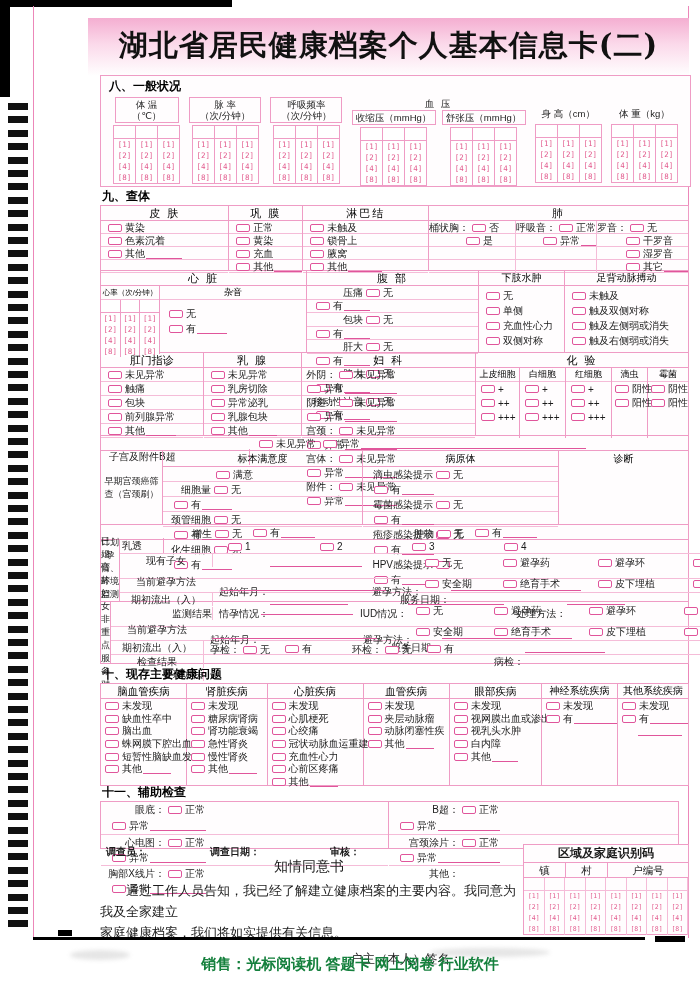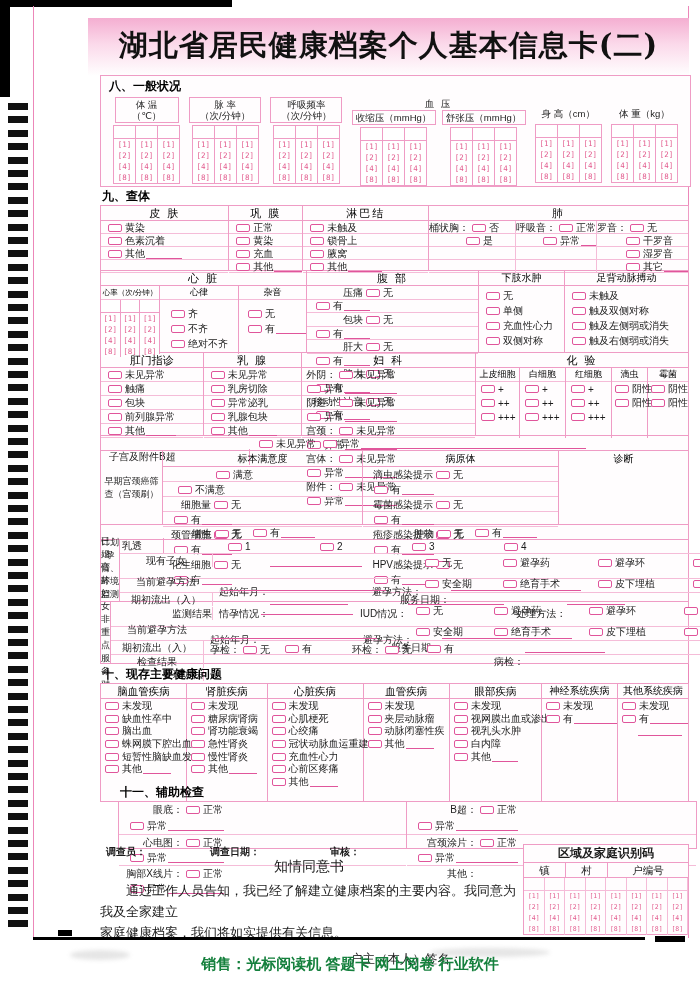--- a/index.html
+++ b/index.html
@@ -482,37 +482,20 @@
                 </div>
                 <div class="omr-col">
                   <div class="omr-write"></div>
                   <div class="bub">[1]</div>
                   <div class="bub">[2]</div>
                   <div class="bub">[4]</div>
                   <div class="bub">[8]</div>
                 </div>
               </div>
           </div>
-          <div style="width:84px;border-right:1px solid var(--bd);">
-            <div class="subhead">心律</div>
-            <div class="ckv" style="--rh:15px;padding:6px 0 0 10px;">
-                <span class="ck">
-                  <span class="ckbox"></span>
-                  <span>齐</span>
-                </span>
-                <span class="ck">
-                  <span class="ckbox"></span>
-                  <span>不齐</span>
-                </span>
-                <span class="ck">
-                  <span class="ckbox"></span>
-                  <span>绝对不齐</span>
-                </span>
-              </div>
-          </div>
           <div style="flex:1;">
             <div class="subhead">杂音</div>
             <div class="ckv" style="--rh:15px;padding:6px 0 0 8px;">
                 <span class="ck">
                   <span class="ckbox"></span>
                   <span>无</span>
                 </span>
                 <span class="ck">
                   <span class="ckbox"></span>
                   <span>有</span>
@@ -850,24 +833,20 @@
         <div>早期宫颈癌筛</div>
         <div>查（宫颈刷）</div>
       </div>
       <div class="col" style="width:200px;">
         <div class="colhead" style="height:15px;line-height:15px;letter-spacing:0;font-size:10px;">标本满意度</div>
         <div class="rl" style="--rh:15px;height:60px;">
           <div class="ckv" style="--rh:15px;">
               <span class="ck" style="margin-left: 52px;">
                 <span class="ckbox"></span>
                 <span>满意</span>
-              </span>
-              <span class="ck" style="margin-left: 14px;">
-                <span class="ckbox"></span>
-                <span>不满意</span>
               </span>
             </div>
           <div class="ckv" style="--rh:15px;">
               <span class="ck">
                 <span class="pre" style="display: inline-block; width: 48px; text-align: right;">细胞量</span>
                 <span class="ckbox"></span>
                 <span>无</span>
               </span>
               <span class="ck" style="margin-left: 10px;">
                 <span class="ckbox"></span>
@@ -1142,21 +1121,21 @@
         </div>
         <div class="rowline" style="display:flex;height:12px;align-items:center;">
           <div class="flabel" style="width:92px;text-align:right;border-right:1px solid var(--bdl);height:12px;line-height:12px;">处理方法</div>
         </div>
       </div>
     </div>
   </div>
 
   <div class="abs" style="left:100px;top:664px;width:589px;">
     <div class="sechead" style="padding-left:2px;">十、现存主要健康问题</div>
-    <div class="tb" style="height:119px;">
+    <div class="tb" style="height:103px;">
       <div class="col" style="width:86px;">
           <div class="colhead" style="letter-spacing:0;font-size:10.5px;">脑血管疾病</div>
         <div class="ckv" style="--rh:12.6px;padding:1px 0 0 3px;font-size:9.5px;">
             <span class="ck">
               <span class="ckbox"></span>
               <span>未发现</span>
             </span>
             <span class="ck">
               <span class="ckbox"></span>
               <span>缺血性卒中</span>
@@ -1319,21 +1298,21 @@
               <span class="ul" style="width: 38px;"></span>
             </span>
             <span class="ck" style="margin-left: 16px;">
               <span class="ul" style="width: 44px;"></span>
             </span>
           </div>
         </div>
     </div>
   </div>
 
-  <div class="abs" style="left:100px;top:782px;width:579px;margin-left:18px;">
+  <div class="abs" style="left:100px;top:782px;width:579px;">
     <div class="sechead" style="padding-left:2px;">十一、辅助检查</div>
     <div class="tb" style="height:48px;">
       <div class="col" style="width:288px;">
         <div class="ckv" style="--rh:16px;">
             <span class="ck">
               <span class="pre" style="display: inline-block; width: 64px; text-align: right;">眼底：</span>
               <span class="ckbox"></span>
               <span>正常</span>
             </span>
             <span class="ck" style="margin-left: 10px;">

